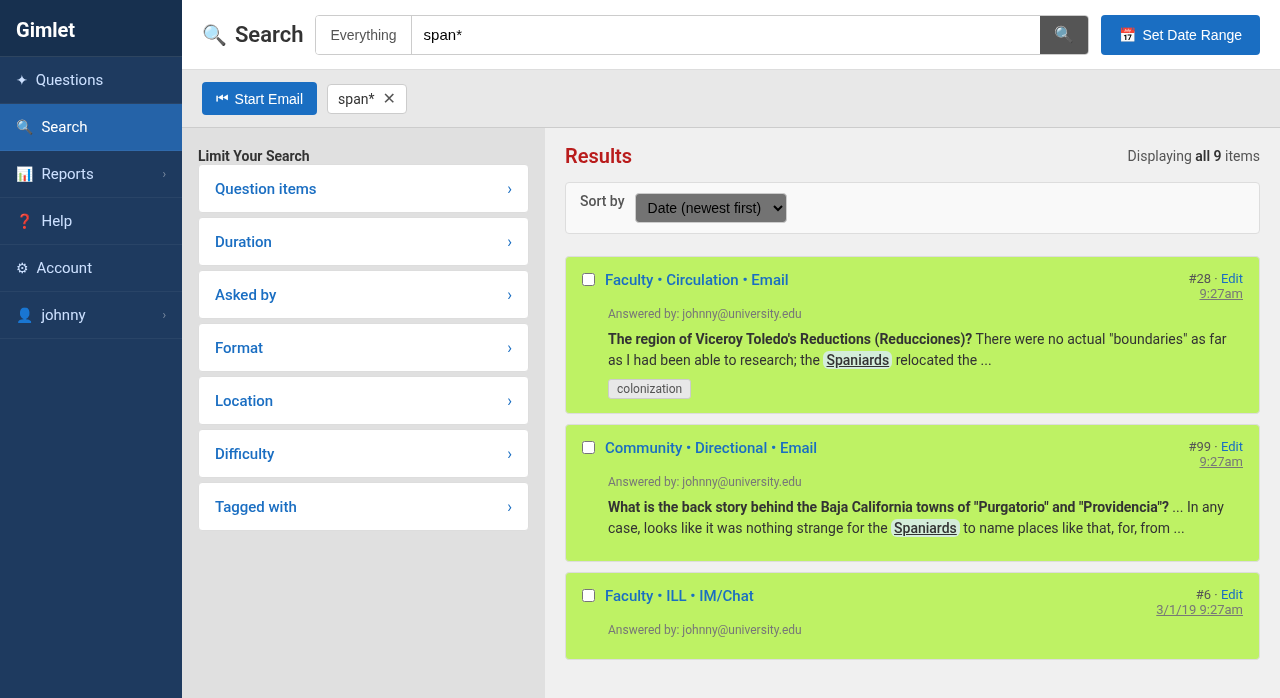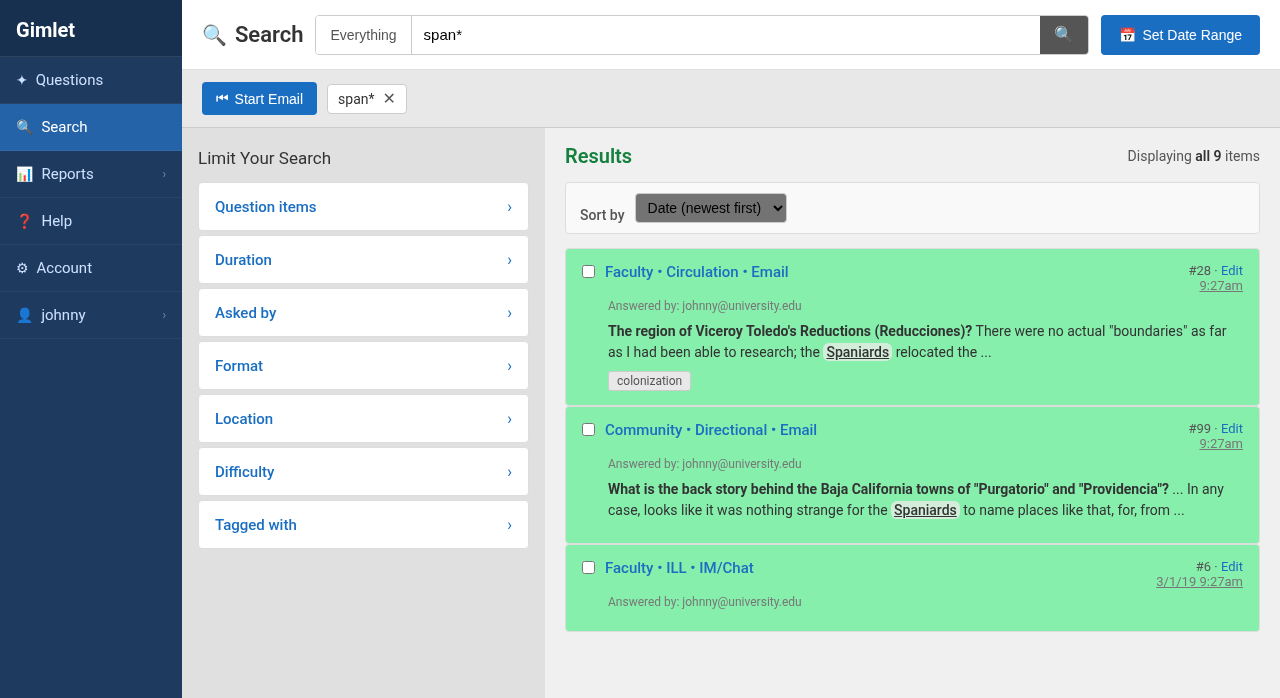--- a/index.html
+++ b/index.html
@@ -163,24 +163,23 @@
 
     
     #limit-panel {
       width: 363px;
       min-width: 363px;
       background: #e0e0e0;
       overflow-y: auto;
       padding: 20px 16px;
     }
     .limit-title {
-      font-size: 17px;
-      font-weight: 400;
+      font-size: 14px;
+      font-weight: 700;
       color: #333;
-      margin-bottom: 14px;
     }
     .limit-item {
       background: #fff;
       border: 1px solid #ddd;
       border-radius: 4px;
       margin-bottom: 4px;
       padding: 14px 16px;
       display: flex;
       align-items: center;
       justify-content: space-between;
@@ -197,52 +196,53 @@
     }
     .results-header {
       display: flex;
       align-items: center;
       justify-content: space-between;
       margin-bottom: 14px;
     }
     .results-title {
       font-size: 20px;
       font-weight: 600;
-      color: #15803d;
+      color: #b91c1c;
     }
     .results-count {
       font-size: 14px;
       color: #555;
     }
     .results-count strong { color: #333; font-weight: 600; }
     .sort-row {
       display: flex;
-      align-items: flex-end;
+      align-items: flex-start;
       gap: 10px;
-      margin-bottom: 14px;
+      margin-bottom: 22px;
       background: #f9f9f9;
       border: 1px solid #ddd;
       border-radius: 4px;
       padding: 10px 14px;
     }
     .sort-label { font-size: 14px; color: #555; font-weight: 500; }
     .sort-select {
       border: 1px solid #ccc;
       border-radius: 4px;
       padding: 5px 8px;
       font-size: 14px;
       background: #737373;
       cursor: pointer;
     }
 
     
     .result-card {
-      background: #86efac;
+      background: #bef264;
       border: 1px solid #ddd;
       border-radius: 4px;
+      margin-bottom: 10px;
       padding: 14px 16px;
     }
     .result-card-header {
       display: flex;
       align-items: flex-start;
       justify-content: space-between;
       margin-bottom: 6px;
     }
     .result-card-left { display: flex; align-items: flex-start; gap: 10px; }
     .result-checkbox { margin-top: 2px; cursor: pointer; }

